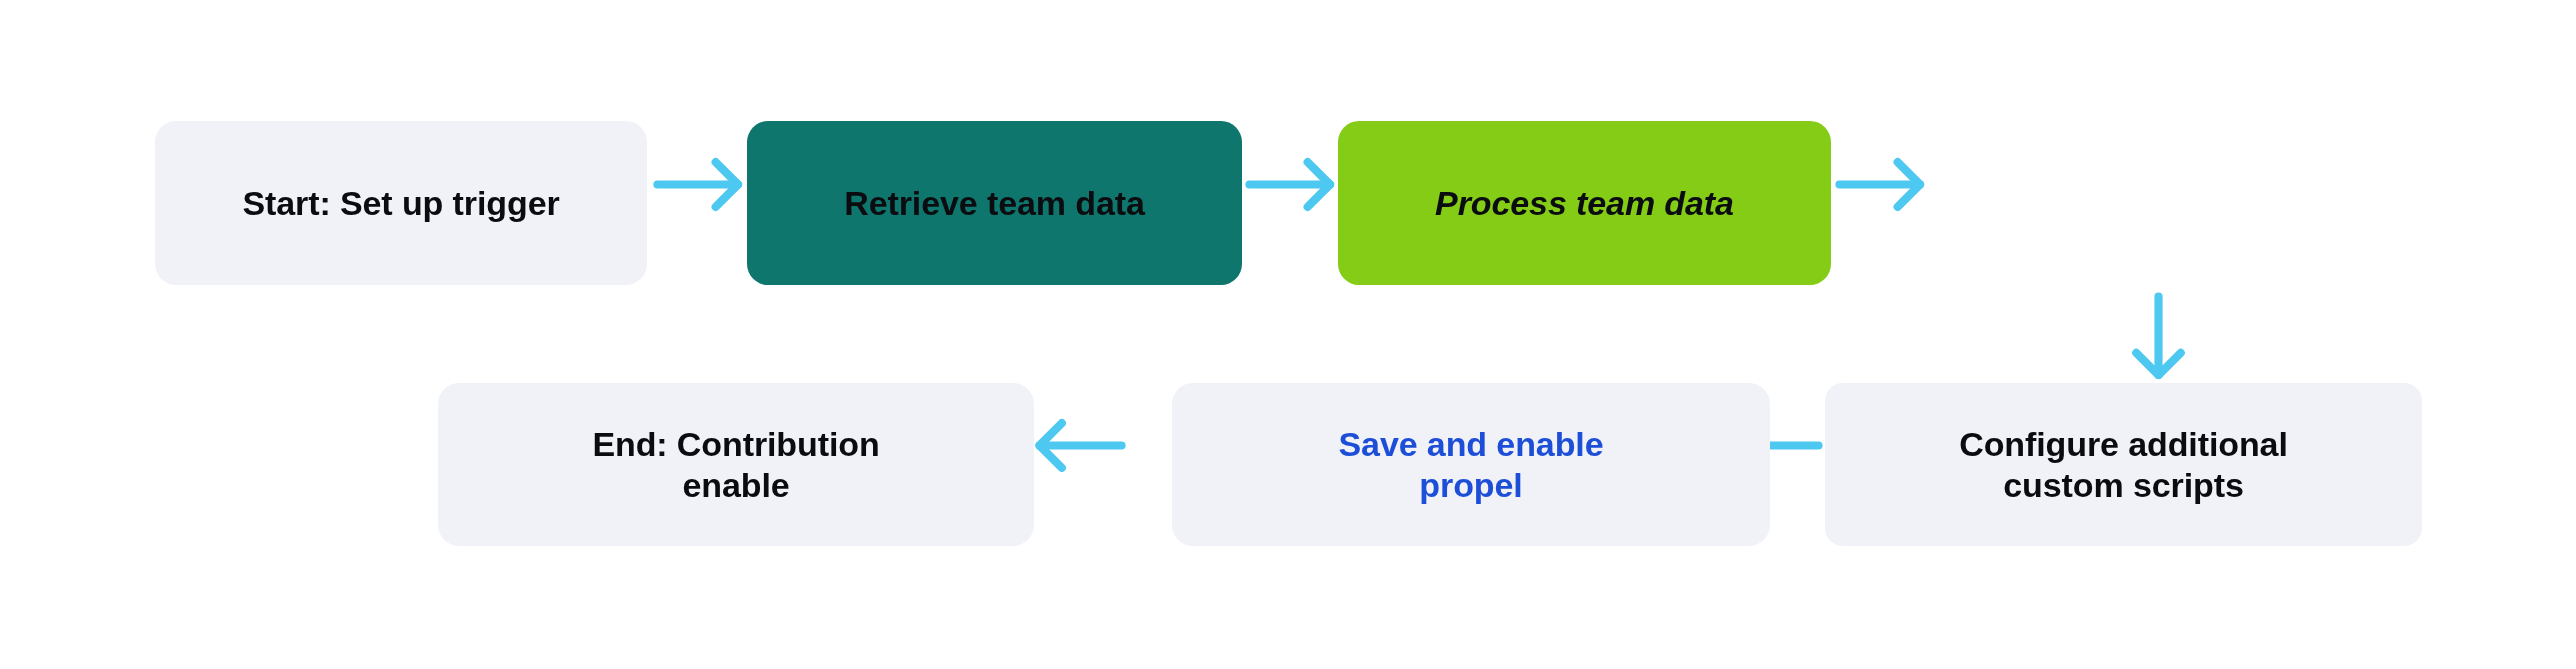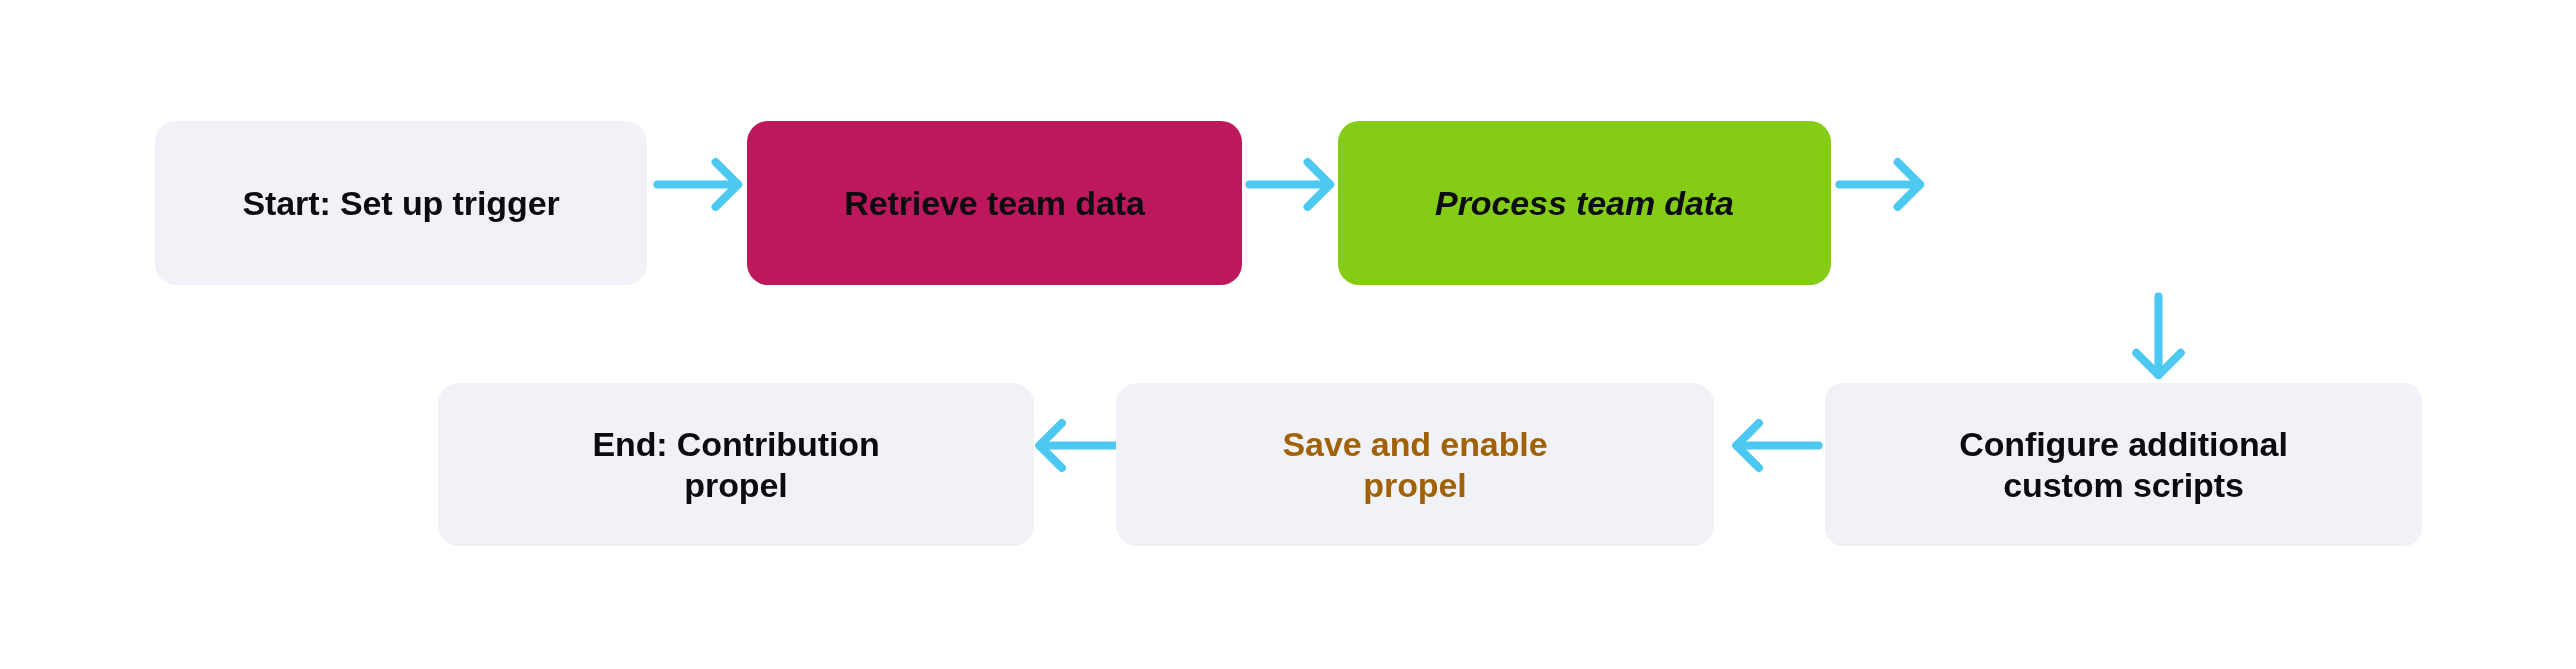--- a/index.html
+++ b/index.html
@@ -80,22 +80,22 @@
         <path d="M 32 -4 L 2 26 L 32 56" fill="none" stroke="#4DC8F0" stroke-width="11" stroke-linecap="round" stroke-linejoin="round"></path>
       </svg>
     </div>
     <div class="edge" style="left: 1038px; top: 426px; width: 85px; height: 39px;">
       <svg width="85" height="39" viewBox="0 0 114 52">
         <path d="M 112 26 L 2 26" fill="none" stroke="#4DC8F0" stroke-width="11" stroke-linecap="round"></path>
         <path d="M 32 -4 L 2 26 L 32 56" fill="none" stroke="#4DC8F0" stroke-width="11" stroke-linecap="round" stroke-linejoin="round"></path>
       </svg>
     </div>
     <div class="node" style="left: 155px; top: 121px; width: 492px; height: 164px; background: rgb(241, 242, 247); color: rgb(11, 12, 16);">Start: Set up trigger</div>
-    <div class="node" style="left: 747px; top: 121px; width: 495px; height: 164px; background: #be185d; color: rgb(11, 12, 16);">Retrieve team data</div>
+    <div class="node" style="left: 747px; top: 121px; width: 495px; height: 164px; background: #0f766e; color: rgb(11, 12, 16);">Retrieve team data</div>
     <div class="node" style="left: 1338px; top: 121px; width: 493px; height: 164px; background: #84cc16; color: rgb(11, 12, 16); font-style: italic;">Process team data</div>
     <div class="node" style="left: 1825px; top: 383px; width: 597px; height: 163px; background: rgb(241, 242, 247); color: rgb(11, 12, 16); border-radius: 18px;">Configure additional
 custom scripts</div>
-    <div class="node" style="left: 1116px; top: 383px; width: 598px; height: 163px; background: rgb(241, 242, 247); color: #a16207;">Save and enable
+    <div class="node" style="left: 1172px; top: 383px; width: 598px; height: 163px; background: rgb(241, 242, 247); color: #1d4ed8;">Save and enable
 propel</div>
     <div class="node" style="left: 438px; top: 383px; width: 596px; height: 163px; background: rgb(241, 242, 247); color: rgb(11, 12, 16);">End: Contribution
-propel</div>
+enable</div>
   </div>
 
 
 </body></html>

